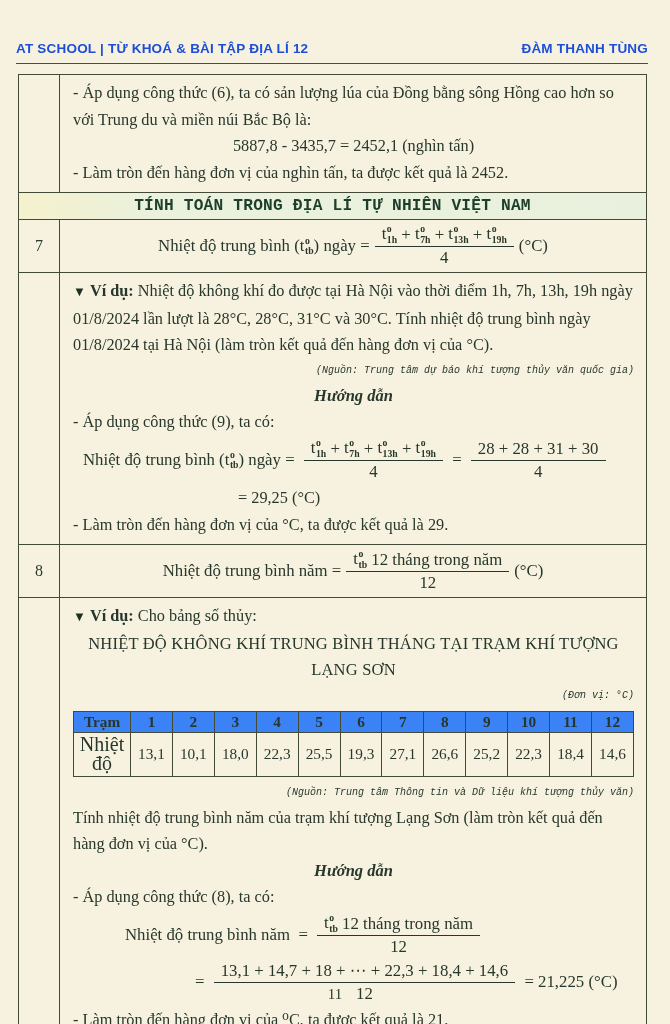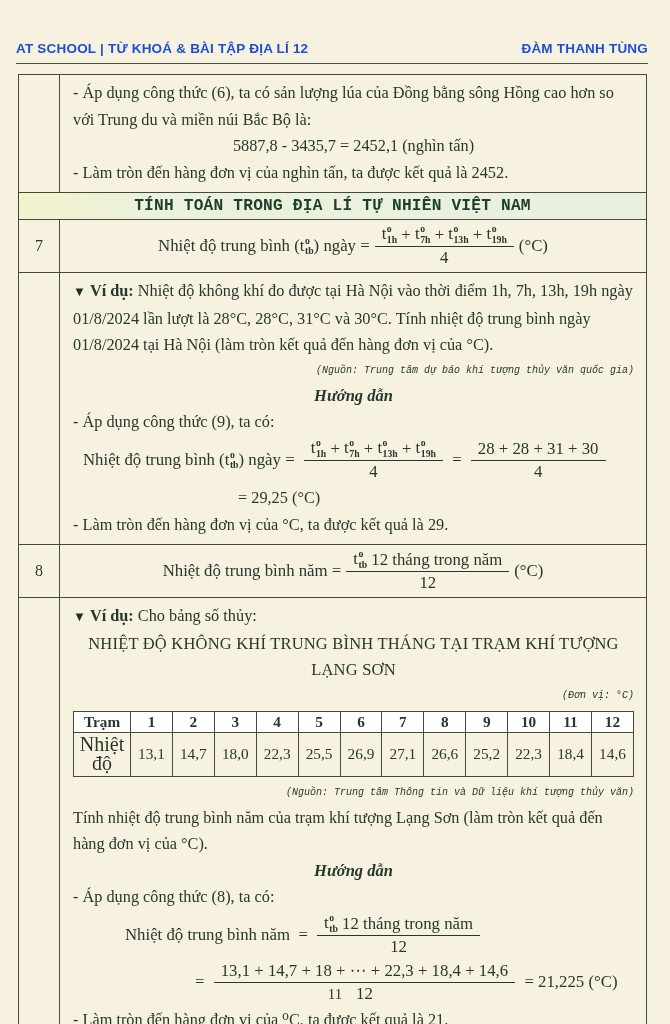--- a/index.html
+++ b/index.html
@@ -76,21 +76,21 @@
   .indent-result { padding-left: 165px; }
 
   
   .month-table-wrap { margin: 3px 0 4px 0; }
   table.month-table { border-collapse: collapse; width: 100%; table-layout: fixed; }
   table.month-table th, table.month-table td {
     border: 1.5px solid #424a38; text-align: center; vertical-align: middle;
     font-size: 15.3px; padding: 1px 0;
   }
   table.month-table col.lbl { width: 57px; }
-  table.month-table thead th { background: #ffffff; font-weight: bold; height: 19px; }
+  table.month-table thead th { background: #3b82f6; font-weight: bold; height: 19px; }
   table.month-table tbody td { height: 44px; font-weight: normal; }
   table.month-table tbody td.rowlbl { font-size: 20px; line-height: 19px; padding: 2px 3px; }
 
   .table-title { font-size: 16.5px; line-height: 26.5px; text-align: center; letter-spacing: 0.2px; }
 
   
   .page-num {
     position: absolute; left: 0; right: 0; top: 986px;
     text-align: center; font-size: 15px; color: #2a3a2e;
   }
@@ -187,25 +187,25 @@
                   <th>9</th>
                   <th>10</th>
                   <th>11</th>
                   <th>12</th>
                 </tr>
             </thead>
             <tbody>
               <tr>
                   <td class="rowlbl">Nhiệt độ</td>
                   <td>13,1</td>
-                  <td>14,7</td>
+                  <td>10,1</td>
                   <td>18,0</td>
                   <td>22,3</td>
                   <td>25,5</td>
-                  <td>26,9</td>
+                  <td>19,3</td>
                   <td>27,1</td>
                   <td>26,6</td>
                   <td>25,2</td>
                   <td>22,3</td>
                   <td>18,4</td>
                   <td>14,6</td>
                 </tr>
             </tbody>
           </table>
         </div>

